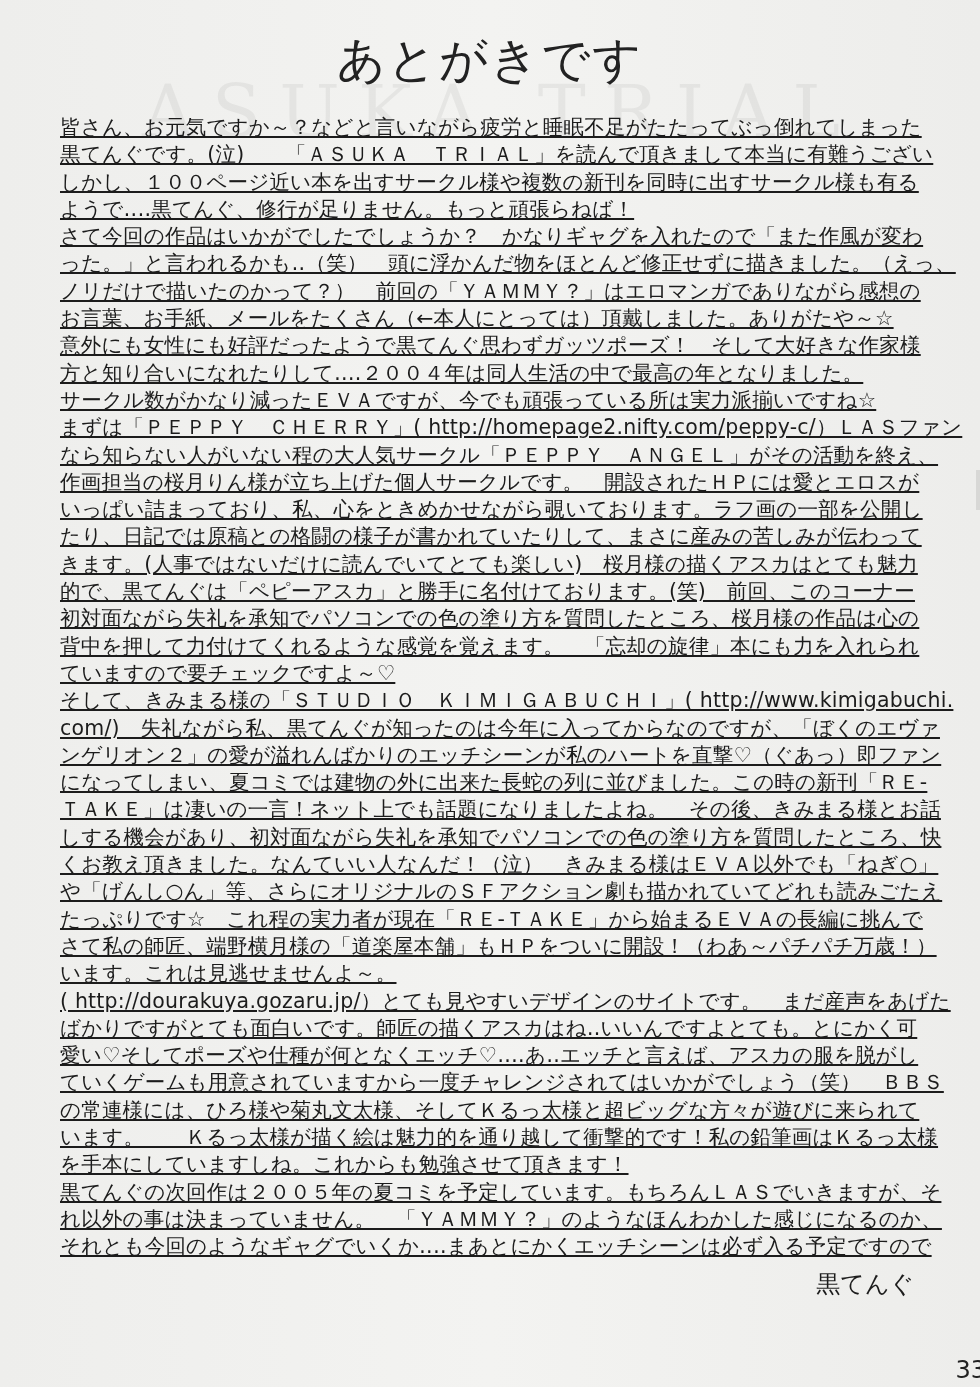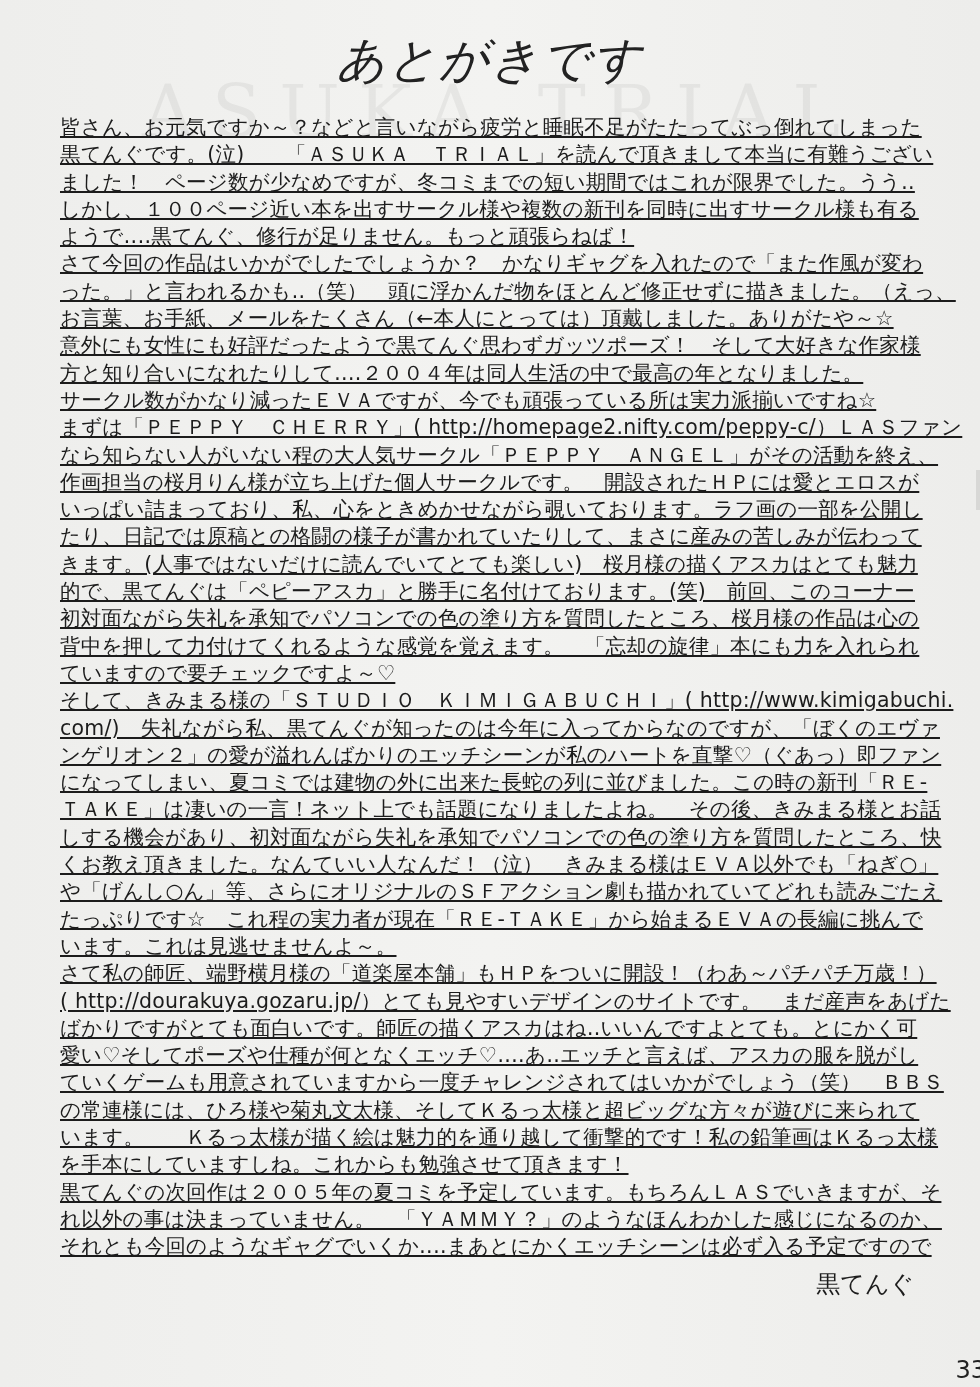--- a/index.html
+++ b/index.html
@@ -16,21 +16,20 @@
   }
   .ghost {
     position: absolute; left: 90px; top: 70px; width: 820px; height: 70px;
     font-family: "DejaVu Serif", serif; font-size: 72px; letter-spacing: 18px;
     color: rgba(0,0,0,0.05); white-space: nowrap; overflow: hidden; text-align: center;
   }
   .title {
     position: absolute; left: 0; top: 28px; width: 980px; text-align: center;
     font-size: 48px; font-weight: normal; color: #222; letter-spacing: 2px;
     margin: 0;
-    font-style: italic;
   }
   .body-text {
     position: absolute; left: 60px; top: 114px; width: 872px;
   }
   .line {
     display: block; white-space: nowrap; height: 27.3px; line-height: 27.3px;
     font-size: 20.5px; color: #1c1c1c; letter-spacing: 0.2px; text-decoration: underline;
   }
   .signature {
     position: absolute; right: 66px; top: 1268px; font-size: 24px; color: #1c1c1c;
@@ -46,25 +45,25 @@
 </head>
 <body>
 
 <div class="page">
   <div class="ghost">ASUKA TRIAL</div>
   <h1 class="title">あとがきです</h1>
 
   <div class="body-text" id="body-text">
       <span class="line">皆さん、お元気ですか～？などと言いながら疲労と睡眠不足がたたってぶっ倒れてしまった</span>
       <span class="line">黒てんぐです。(泣)　　「ＡＳＵＫＡ　ＴＲＩＡＬ」を読んで頂きまして本当に有難うござい</span>
-      <span class="line">ました！　ページ数が少なめですが、冬コミまでの短い期間ではこれが限界でした。うう‥</span>
       <span class="line">しかし、１００ページ近い本を出すサークル様や複数の新刊を同時に出すサークル様も有る</span>
       <span class="line">ようで‥‥黒てんぐ、修行が足りません。もっと頑張らねば！</span>
       <span class="line">さて今回の作品はいかがでしたでしょうか？　かなりギャグを入れたので「また作風が変わ</span>
       <span class="line">った。」と言われるかも‥（笑）　頭に浮かんだ物をほとんど修正せずに描きました。（えっ、</span>
+      <span class="line">ノリだけで描いたのかって？）　前回の「ＹＡＭＭＹ？」はエロマンガでありながら感想の</span>
       <span class="line">お言葉、お手紙、メールをたくさん（←本人にとっては）頂戴しました。ありがたや～☆</span>
       <span class="line">意外にも女性にも好評だったようで黒てんぐ思わずガッツポーズ！　そして大好きな作家様</span>
       <span class="line">方と知り合いになれたりして‥‥２００４年は同人生活の中で最高の年となりました。</span>
       <span class="line">サークル数がかなり減ったＥＶＡですが、今でも頑張っている所は実力派揃いですね☆</span>
       <span class="line">まずは「ＰＥＰＰＹ　ＣＨＥＲＲＹ」( http://homepage2.nifty.com/peppy-c/）ＬＡＳファン</span>
       <span class="line">なら知らない人がいない程の大人気サークル「ＰＥＰＰＹ　ＡＮＧＥＬ」がその活動を終え、</span>
       <span class="line">作画担当の桜月りん様が立ち上げた個人サークルです。　開設されたＨＰには愛とエロスが</span>
       <span class="line">いっぱい詰まっており、私、心をときめかせながら覗いております。ラフ画の一部を公開し</span>
       <span class="line">たり、日記では原稿との格闘の様子が書かれていたりして、まさに産みの苦しみが伝わって</span>
       <span class="line">きます。(人事ではないだけに読んでいてとても楽しい)　桜月様の描くアスカはとても魅力</span>
@@ -74,22 +73,22 @@
       <span class="line">ていますので要チェックですよ～♡</span>
       <span class="line">そして、きみまる様の「ＳＴＵＤＩＯ　ＫＩＭＩＧＡＢＵＣＨＩ」( http://www.kimigabuchi.</span>
       <span class="line">com/)　失礼ながら私、黒てんぐが知ったのは今年に入ってからなのですが、「ぼくのエヴァ</span>
       <span class="line">ンゲリオン２」の愛が溢れんばかりのエッチシーンが私のハートを直撃♡（ぐあっ）即ファン</span>
       <span class="line">になってしまい、夏コミでは建物の外に出来た長蛇の列に並びました。この時の新刊「ＲＥ-</span>
       <span class="line">ＴＡＫＥ」は凄いの一言！ネット上でも話題になりましたよね。　その後、きみまる様とお話</span>
       <span class="line">しする機会があり、初対面ながら失礼を承知でパソコンでの色の塗り方を質問したところ、快</span>
       <span class="line">くお教え頂きました。なんていい人なんだ！（泣）　きみまる様はＥＶＡ以外でも「ねぎ○」</span>
       <span class="line">や「げんし○ん」等、さらにオリジナルのＳＦアクション劇も描かれていてどれも読みごたえ</span>
       <span class="line">たっぷりです☆　これ程の実力者が現在「ＲＥ-ＴＡＫＥ」から始まるＥＶＡの長編に挑んで</span>
+      <span class="line">さて私の師匠、端野横月様の「道楽屋本舗」もＨＰをついに開設！（わあ～パチパチ万歳！）</span>
       <span class="line">います。これは見逃せませんよ～。</span>
-      <span class="line">さて私の師匠、端野横月様の「道楽屋本舗」もＨＰをついに開設！（わあ～パチパチ万歳！）</span>
       <span class="line">( http://dourakuya.gozaru.jp/）とても見やすいデザインのサイトです。　まだ産声をあげた</span>
       <span class="line">ばかりですがとても面白いです。師匠の描くアスカはね‥いいんですよとても。とにかく可</span>
       <span class="line">愛い♡そしてポーズや仕種が何となくエッチ♡‥‥あ‥エッチと言えば、アスカの服を脱がし</span>
       <span class="line">ていくゲームも用意されていますから一度チャレンジされてはいかがでしょう（笑）　ＢＢＳ</span>
       <span class="line">の常連様には、ひろ様や菊丸文太様、そしてＫるっ太様と超ビッグな方々が遊びに来られて</span>
       <span class="line">います。　　Ｋるっ太様が描く絵は魅力的を通り越して衝撃的です！私の鉛筆画はＫるっ太様</span>
       <span class="line">を手本にしていますしね。これからも勉強させて頂きます！</span>
       <span class="line">黒てんぐの次回作は２００５年の夏コミを予定しています。もちろんＬＡＳでいきますが、そ</span>
       <span class="line">れ以外の事は決まっていません。　「ＹＡＭＭＹ？」のようなほんわかした感じになるのか、</span>
       <span class="line">それとも今回のようなギャグでいくか‥‥まあとにかくエッチシーンは必ず入る予定ですので</span>

